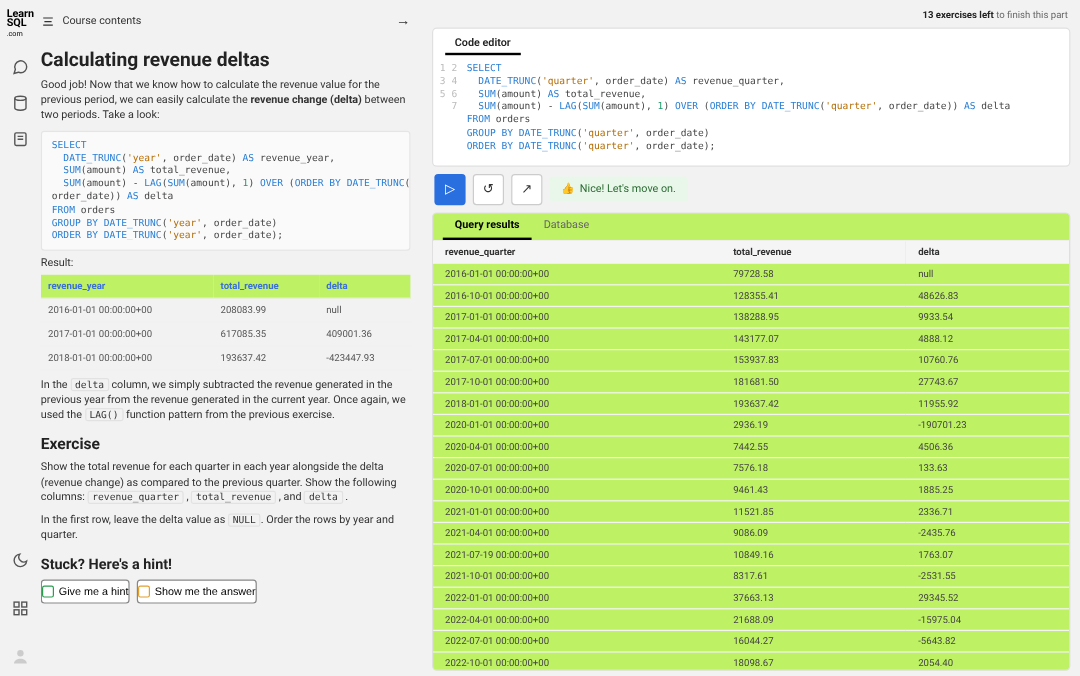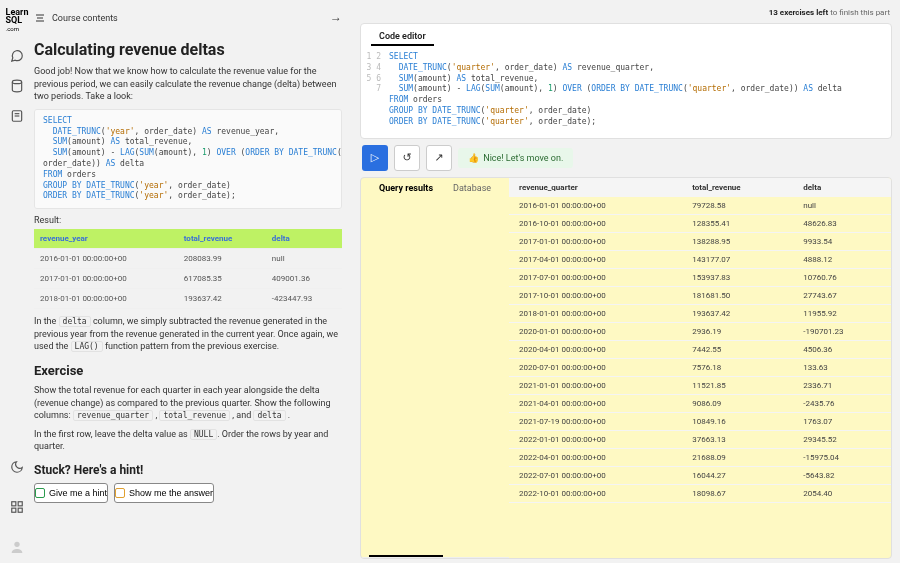--- a/index.html
+++ b/index.html
@@ -9,21 +9,21 @@
 .logo{font-size:9px;font-weight:700;line-height:.9;text-align:left;padding:2px;color:#000}
 .logo .sub{font-size:6px;font-weight:400}
 .rail-icon{margin-top:14px;width:16px;height:16px;display:flex;align-items:center;justify-content:center;color:#555}
 .rail-bottom{position:absolute;bottom:8px;display:flex;flex-direction:column;align-items:center;gap:10px}
 .content-col{width:320px;background:#f2f2f2;padding:0 12px 8px 0;overflow-y:auto;position:relative}
 .content-head{display:flex;justify-content:space-between;align-items:flex-end;padding:10px 0 8px 0;font-size:9px;color:#333}
 .toc{display:flex;align-items:center;gap:6px}
 .chev{font-size:12px;color:#333}
 h1{font-size:16px;font-weight:700;margin:8px 0 6px}
 .para{font-size:9px;line-height:1.4;color:#333;margin-bottom:6px}
-.bold{font-weight:400}
+.bold{font-weight:700}
 .code-block{background:#fafafa;border:1px solid #e5e5e5;border-radius:3px;padding:6px 8px;font-family:Menlo,Consolas,monospace;font-size:8px;line-height:1.35;white-space:pre;margin:6px 0;color:#444;overflow-x:auto}
 .kw{color:#2a7fd4}
 .str{color:#b36b00}
 .num{color:#1a9b6b}
 .sub-label{font-size:9px;color:#333;margin:6px 0 4px}
 table.result{width:100%;border-collapse:collapse;font-size:8px;margin-bottom:6px}
 table.result th{text-align:left;color:#3a6fd8;font-weight:700;padding:5px 6px;border-bottom:1px solid #eee;background:#bef264}
 table.result td{padding:5px 6px;border-bottom:1px solid #f0f0f0;color:#555}
 .inline-code{background:#f2f2f2;border:1px solid #e2e2e2;border-radius:2px;padding:0 3px;font-family:Menlo,Consolas,monospace;font-size:8px}
 h2{font-size:13px;font-weight:700;margin:10px 0 6px}
@@ -38,21 +38,21 @@
 .editor-tab{padding:4px 10px 0;font-size:9px}
 .editor-tab span{display:inline-block;padding:3px 8px;border-bottom:2px solid #000;font-weight:600}
 .code-area{display:flex;padding:6px 0 10px;font-family:Menlo,Consolas,monospace;font-size:8px;line-height:1.35}
 .gutter{width:28px;text-align:right;color:#bbb;padding-right:8px;user-select:none}
 .code-lines{white-space:pre;color:#444}
 .run-row{display:flex;align-items:center;gap:6px;padding:0 2px}
 .run-btn{width:26px;height:26px;border-radius:3px;display:flex;align-items:center;justify-content:center;font-size:11px;cursor:pointer}
 .run-primary{background:#2a6fe0;color:#fff}
 .run-secondary{background:#fff;border:1px solid #ccc;color:#333}
 .feedback{background:#e8f7ea;border-radius:3px;padding:5px 10px;font-size:9px;display:flex;align-items:center;gap:4px;color:#2b6b32}
-.results-card{background:#fef9c3;border:1px solid #e0e0e0;border-radius:4px;flex:1;display:flex;flex-direction:row;overflow:hidden}
+.results-card{background:#bef264;border:1px solid #e0e0e0;border-radius:4px;flex:1;display:flex;flex-direction:column;overflow:hidden}
 .qr-tabs{display:flex;font-size:9px;padding:0 8px;border-bottom:1px solid #eee}
 .qr-tab{padding:5px 10px;color:#666}
 .qr-tab.active{font-weight:700;color:#000;border-bottom:2px solid #000}
 .qr-scroll{flex:1;overflow-y:auto}
 table.qr{width:100%;border-collapse:collapse;font-size:8px}
 table.qr th{position:sticky;top:0;text-align:left;background:#f5f5f5;padding:5px 10px;font-weight:700;color:#333}
 table.qr td{padding:4px 10px;border-bottom:1px solid #f4f4f4;color:#444}
 ::-webkit-scrollbar{width:6px;height:6px}
 ::-webkit-scrollbar-thumb{background:#ccc;border-radius:3px}
 </style>
@@ -263,35 +263,45 @@
                 <td>2020-04-01 00:00:00+00</td>
                 <td>7442.55</td>
                 <td>4506.36</td>
               </tr>
               <tr>
                 <td>2020-07-01 00:00:00+00</td>
                 <td>7576.18</td>
                 <td>133.63</td>
               </tr>
               <tr>
+                <td>2020-10-01 00:00:00+00</td>
+                <td>9461.43</td>
+                <td>1885.25</td>
+              </tr>
+              <tr>
                 <td>2021-01-01 00:00:00+00</td>
                 <td>11521.85</td>
                 <td>2336.71</td>
               </tr>
               <tr>
                 <td>2021-04-01 00:00:00+00</td>
                 <td>9086.09</td>
                 <td>-2435.76</td>
               </tr>
               <tr>
                 <td>2021-07-19 00:00:00+00</td>
                 <td>10849.16</td>
                 <td>1763.07</td>
               </tr>
               <tr>
+                <td>2021-10-01 00:00:00+00</td>
+                <td>8317.61</td>
+                <td>-2531.55</td>
+              </tr>
+              <tr>
                 <td>2022-01-01 00:00:00+00</td>
                 <td>37663.13</td>
                 <td>29345.52</td>
               </tr>
               <tr>
                 <td>2022-04-01 00:00:00+00</td>
                 <td>21688.09</td>
                 <td>-15975.04</td>
               </tr>
               <tr>

